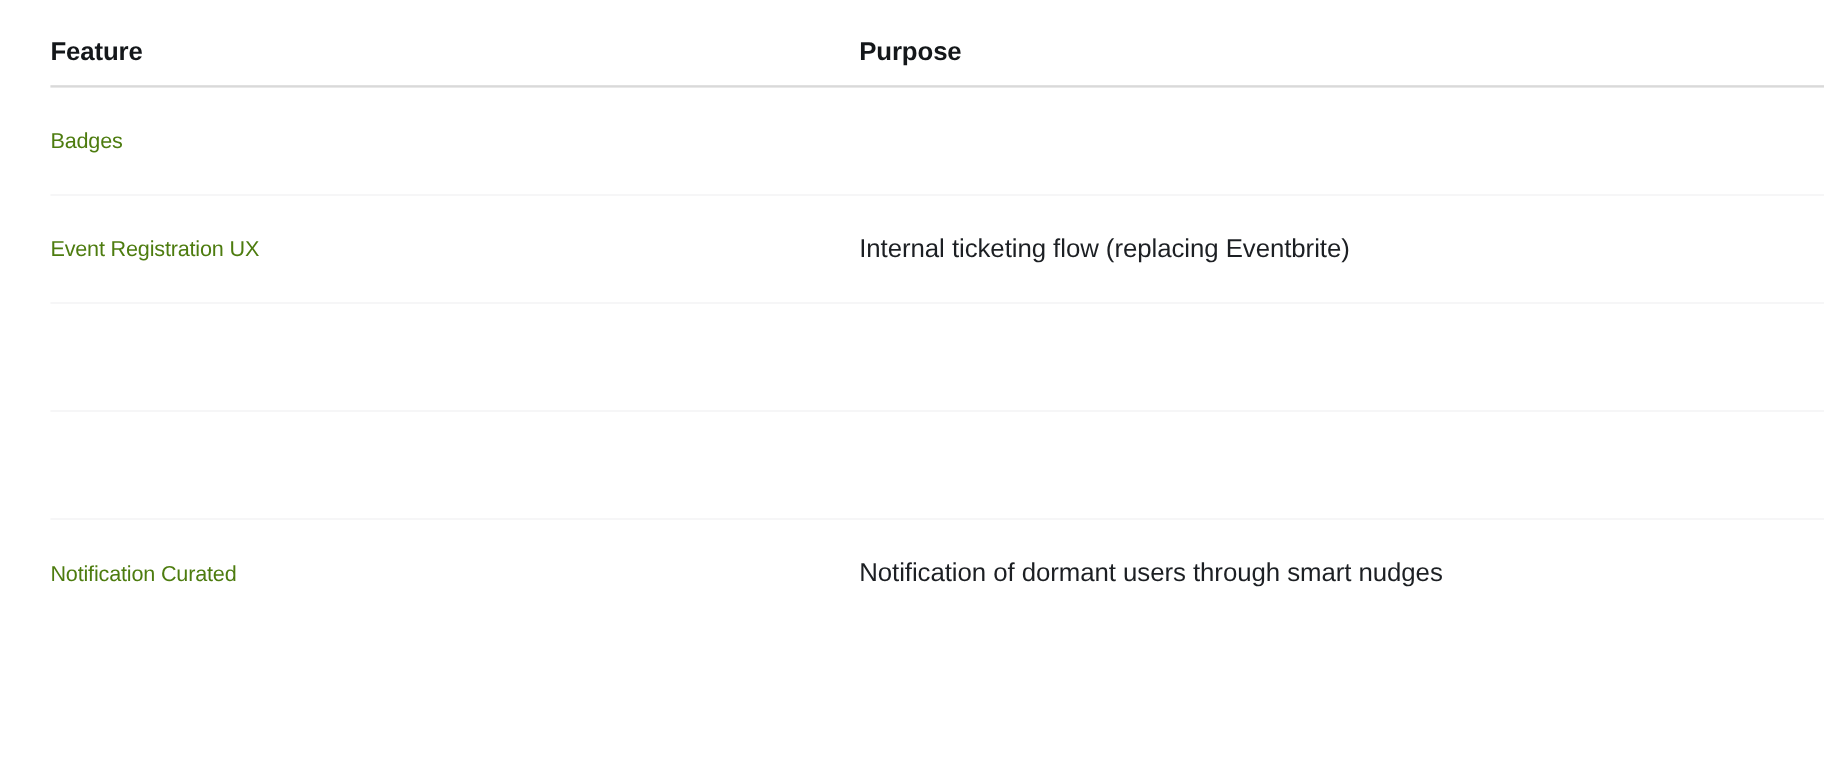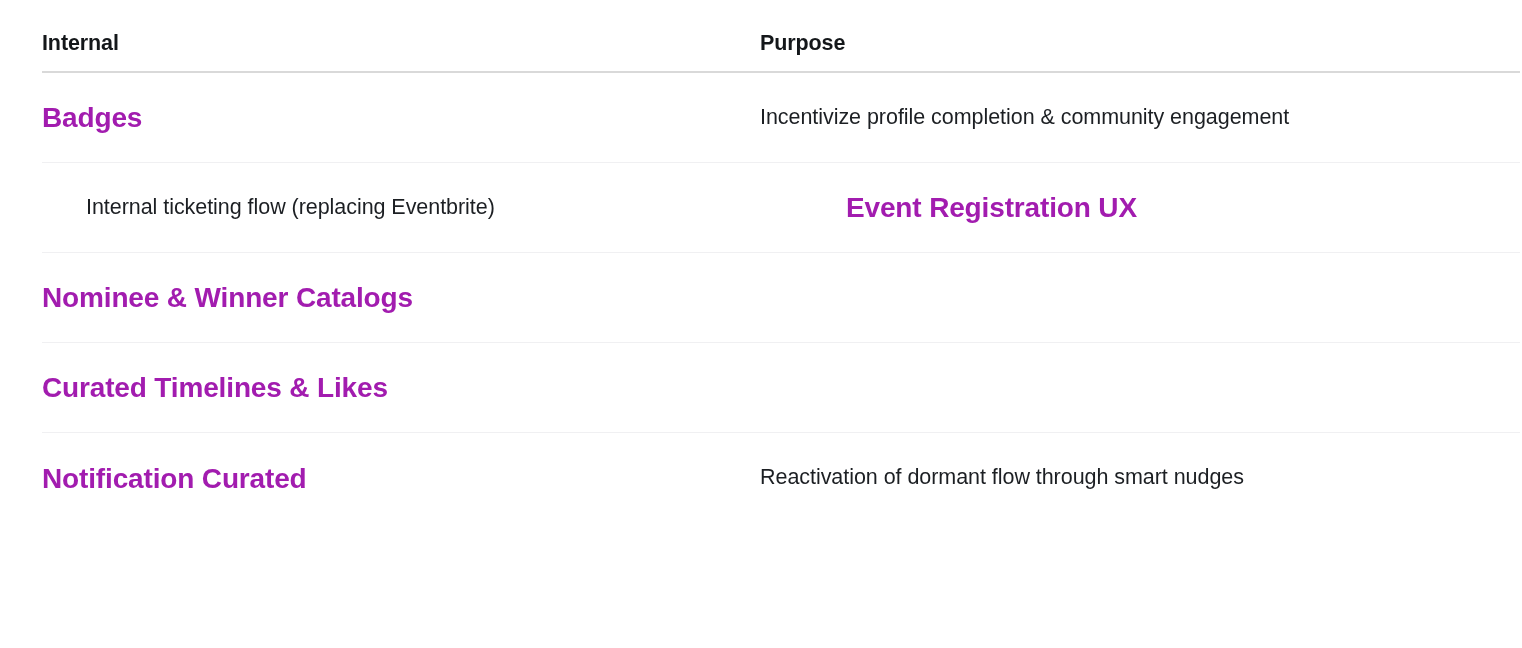--- a/index.html
+++ b/index.html
@@ -51,66 +51,62 @@
     border-bottom: none;
   }
 
   .col {
     box-sizing: border-box;
   }
   .col-feature {
     width: 674px;
     flex: 0 0 674px;
     padding-right: 20px;
-    font-size: 28px;
-    font-weight: 700;
-    color: #a21caf;
+    font-size: 18px;
+    font-weight: 400;
+    color: #4d7c0f;
     letter-spacing: -0.15px;
     line-height: 1.25;
   }
   .col-purpose {
     flex: 1 1 auto;
     font-size: 21.5px;
     font-weight: 400;
     color: #1c1f23;
     letter-spacing: -0.05px;
     line-height: 1.3;
-    margin-left: 44px;
   }
 </style>
 </head>
 <body>
 
 <div class="feature-table">
 
   <div class="table-row table-header">
-    <div class="col col-feature">Internal</div>
+    <div class="col col-feature">Feature</div>
     <div class="col col-purpose">Purpose</div>
   </div>
 
   <div class="table-body">
 
     <div class="table-row">
       <div class="col col-feature">Badges</div>
-      <div class="col col-purpose">Incentivize profile completion &amp; community engagement</div>
     </div>
 
     <div class="table-row">
+      <div class="col col-feature">Event Registration UX</div>
       <div class="col col-purpose">Internal ticketing flow (replacing Eventbrite)</div>
-      <div class="col col-feature">Event Registration UX</div>
     </div>
 
 
     <div class="table-row">
-      <div class="col col-feature">Nominee &amp; Winner Catalogs</div>
     </div>
 
     <div class="table-row">
-      <div class="col col-feature">Curated Timelines &amp; Likes</div>
     </div>
 
     <div class="table-row">
       <div class="col col-feature">Notification Curated</div>
-      <div class="col col-purpose">Reactivation of dormant flow through smart nudges</div>
+      <div class="col col-purpose">Notification of dormant users through smart nudges</div>
     </div>
 
   </div>
 </div>
 
 </body></html>

